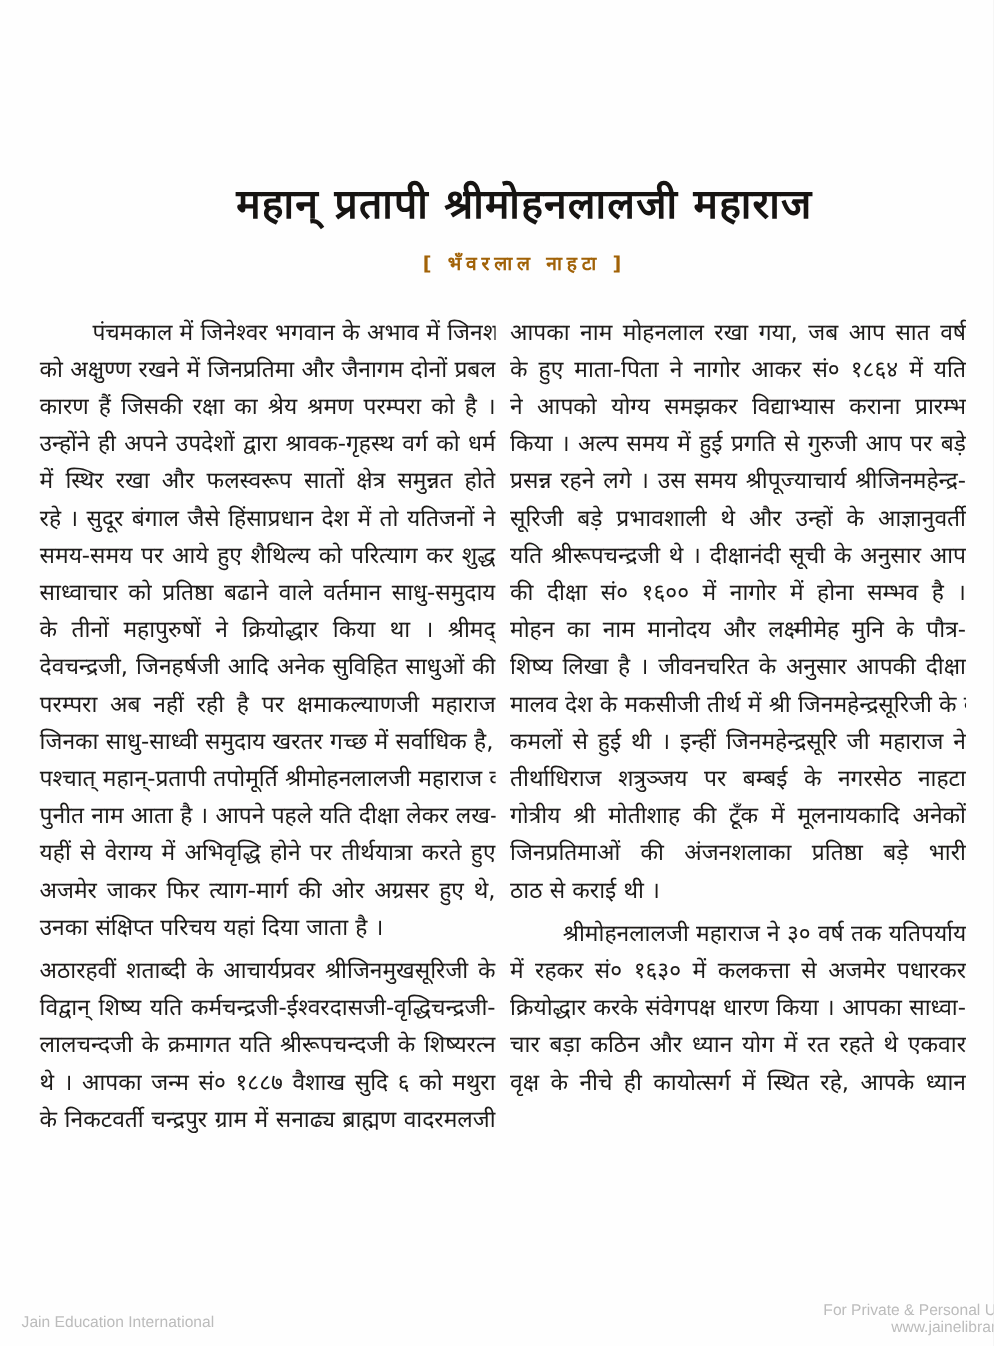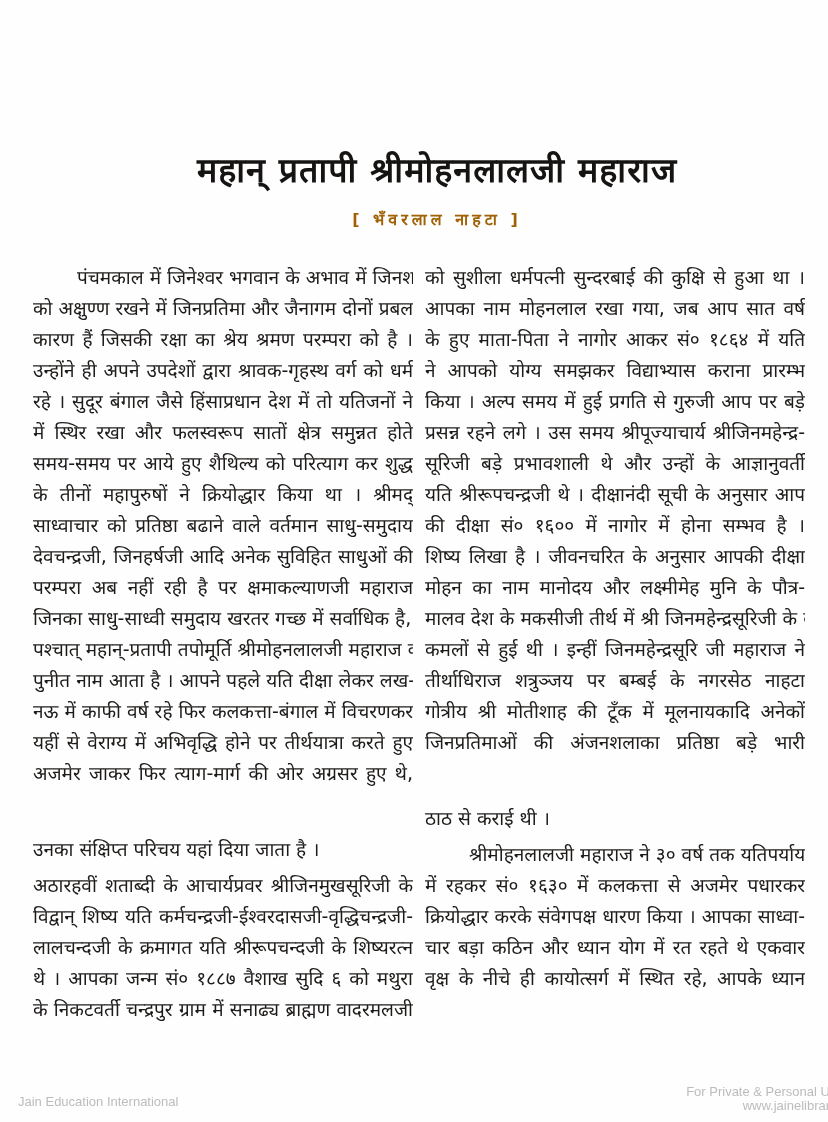--- a/index.html
+++ b/index.html
@@ -51,21 +51,21 @@
   }
   .para { margin: 0 0 5px 0; }
   .line {
     height: 31px;
     overflow: hidden;
     text-align: justify;
     text-align-last: justify;
     white-space: nowrap;
   }
   .line.indent { padding-left: 44px; }
-  .line.flush { text-align-last: left; margin-top: 45px; }
+  .line.flush { text-align-last: left; }
   .page-footer {
     position: absolute;
     top: 1084px;
     left: 0;
     width: 100%;
     font-family: "Liberation Sans", sans-serif;
     font-size: 13px;
     color: #bcbcbc;
   }
   .footer-left  { position: absolute; left: 18px;  top: 10px; }
@@ -81,56 +81,54 @@
 
   <div class="doc-byline">[ भँवरलाल नाहटा ]</div>
 
   <div class="columns">
     <div class="col">
         <div class="para">
           <div class="line indent">पंचमकाल में जिनेश्वर भगवान के अभाव में जिनशासन</div>
           <div class="line">को अक्षुण्ण रखने में जिनप्रतिमा और जैनागम दोनों प्रबल</div>
           <div class="line">कारण हैं जिसकी रक्षा का श्रेय श्रमण परम्परा को है ।</div>
           <div class="line">उन्होंने ही अपने उपदेशों द्वारा श्रावक-गृहस्थ वर्ग को धर्म</div>
+          <div class="line">में स्थिर रखा और फलस्वरूप सातों क्षेत्र समुन्नत होते</div>
           <div class="line">रहे । सुदूर बंगाल जैसे हिंसाप्रधान देश में तो यतिजनों ने</div>
-          <div class="line">में स्थिर रखा और फलस्वरूप सातों क्षेत्र समुन्नत होते</div>
           <div class="line">समय-समय पर आये हुए शैथिल्य को परित्याग कर शुद्ध</div>
+          <div class="line">साध्वाचार को प्रतिष्ठा बढाने वाले वर्तमान साधु-समुदाय</div>
           <div class="line">के तीनों महापुरुषों ने क्रियोद्धार किया था । श्रीमद्</div>
-          <div class="line">साध्वाचार को प्रतिष्ठा बढाने वाले वर्तमान साधु-समुदाय</div>
           <div class="line">देवचन्द्रजी, जिनहर्षजी आदि अनेक सुविहित साधुओं की</div>
           <div class="line">परम्परा अब नहीं रही है पर क्षमाकल्याणजी महाराज</div>
           <div class="line">जिनका साधु-साध्वी समुदाय खरतर गच्छ में सर्वाधिक है, वे</div>
           <div class="line">पश्चात् महान्-प्रतापी तपोमूर्ति श्रीमोहनलालजी महाराज का</div>
           <div class="line">पुनीत नाम आता है । आपने पहले यति दीक्षा लेकर लख-</div>
-          <div class="line">नऊ में काफी वर्ष रहे फिर कलकत्ता-बंगाल में विचरणकर</div>
           <div class="line">यहीं से वेराग्य में अभिवृद्धि होने पर तीर्थयात्रा करते हुए</div>
           <div class="line">अजमेर जाकर फिर त्याग-मार्ग की ओर अग्रसर हुए थे,</div>
           <div class="line flush">उनका संक्षिप्त परिचय यहां दिया जाता है ।</div>
         </div>
         <div class="para">
           <div class="line">अठारहवीं शताब्दी के आचार्यप्रवर श्रीजिनमुखसूरिजी के</div>
           <div class="line">विद्वान् शिष्य यति कर्मचन्द्रजी-ईश्वरदासजी-वृद्धिचन्द्रजी-</div>
           <div class="line">लालचन्दजी के क्रमागत यति श्रीरूपचन्दजी के शिष्यरत्न</div>
           <div class="line">थे । आपका जन्म सं० १८८७ वैशाख सुदि ६ को मथुरा</div>
           <div class="line">के निकटवर्ती चन्द्रपुर ग्राम में सनाढ्य ब्राह्मण वादरमलजी</div>
         </div>
       </div>
     <div class="col">
         <div class="para">
-          <div class="line">को सुशीला धर्मपत्नी सुन्दरबाई की कुक्षि से हुआ था ।</div>
           <div class="line">आपका नाम मोहनलाल रखा गया, जब आप सात वर्ष</div>
           <div class="line">के हुए माता-पिता ने नागोर आकर सं० १८६४ में यति</div>
           <div class="line">ने आपको योग्य समझकर विद्याभ्यास कराना प्रारम्भ</div>
           <div class="line">किया । अल्प समय में हुई प्रगति से गुरुजी आप पर बड़े</div>
           <div class="line">प्रसन्न रहने लगे । उस समय श्रीपूज्याचार्य श्रीजिनमहेन्द्र-</div>
           <div class="line">सूरिजी बड़े प्रभावशाली थे और उन्हों के आज्ञानुवर्ती</div>
           <div class="line">यति श्रीरूपचन्द्रजी थे । दीक्षानंदी सूची के अनुसार आप</div>
           <div class="line">की दीक्षा सं० १६०० में नागोर में होना सम्भव है ।</div>
+          <div class="line">मोहन का नाम मानोदय और लक्ष्मीमेह मुनि के पौत्र-</div>
           <div class="line">शिष्य लिखा है । जीवनचरित के अनुसार आपकी दीक्षा</div>
-          <div class="line">मोहन का नाम मानोदय और लक्ष्मीमेह मुनि के पौत्र-</div>
           <div class="line">मालव देश के मकसीजी तीर्थ में श्री जिनमहेन्द्रसूरिजी के कर</div>
           <div class="line">कमलों से हुई थी । इन्हीं जिनमहेन्द्रसूरि जी महाराज ने</div>
           <div class="line">तीर्थाधिराज शत्रुञ्जय पर बम्बई के नगरसेठ नाहटा</div>
           <div class="line">गोत्रीय श्री मोतीशाह की टूँक में मूलनायकादि अनेकों</div>
           <div class="line">जिनप्रतिमाओं की अंजनशलाका प्रतिष्ठा बड़े भारी</div>
           <div class="line flush">ठाठ से कराई थी ।</div>
         </div>
         <div class="para">
           <div class="line indent">श्रीमोहनलालजी महाराज ने ३० वर्ष तक यतिपर्याय</div>
           <div class="line">में रहकर सं० १६३० में कलकत्ता से अजमेर पधारकर</div>

